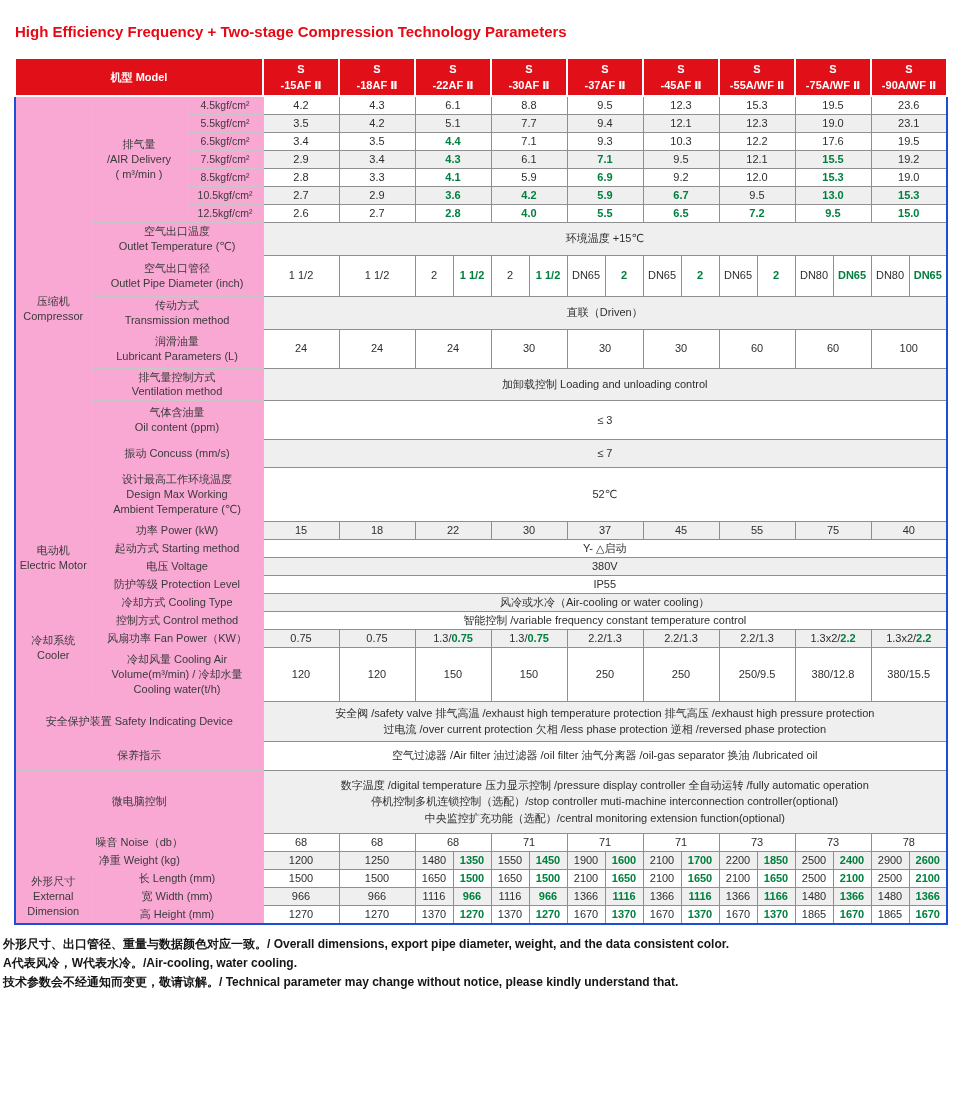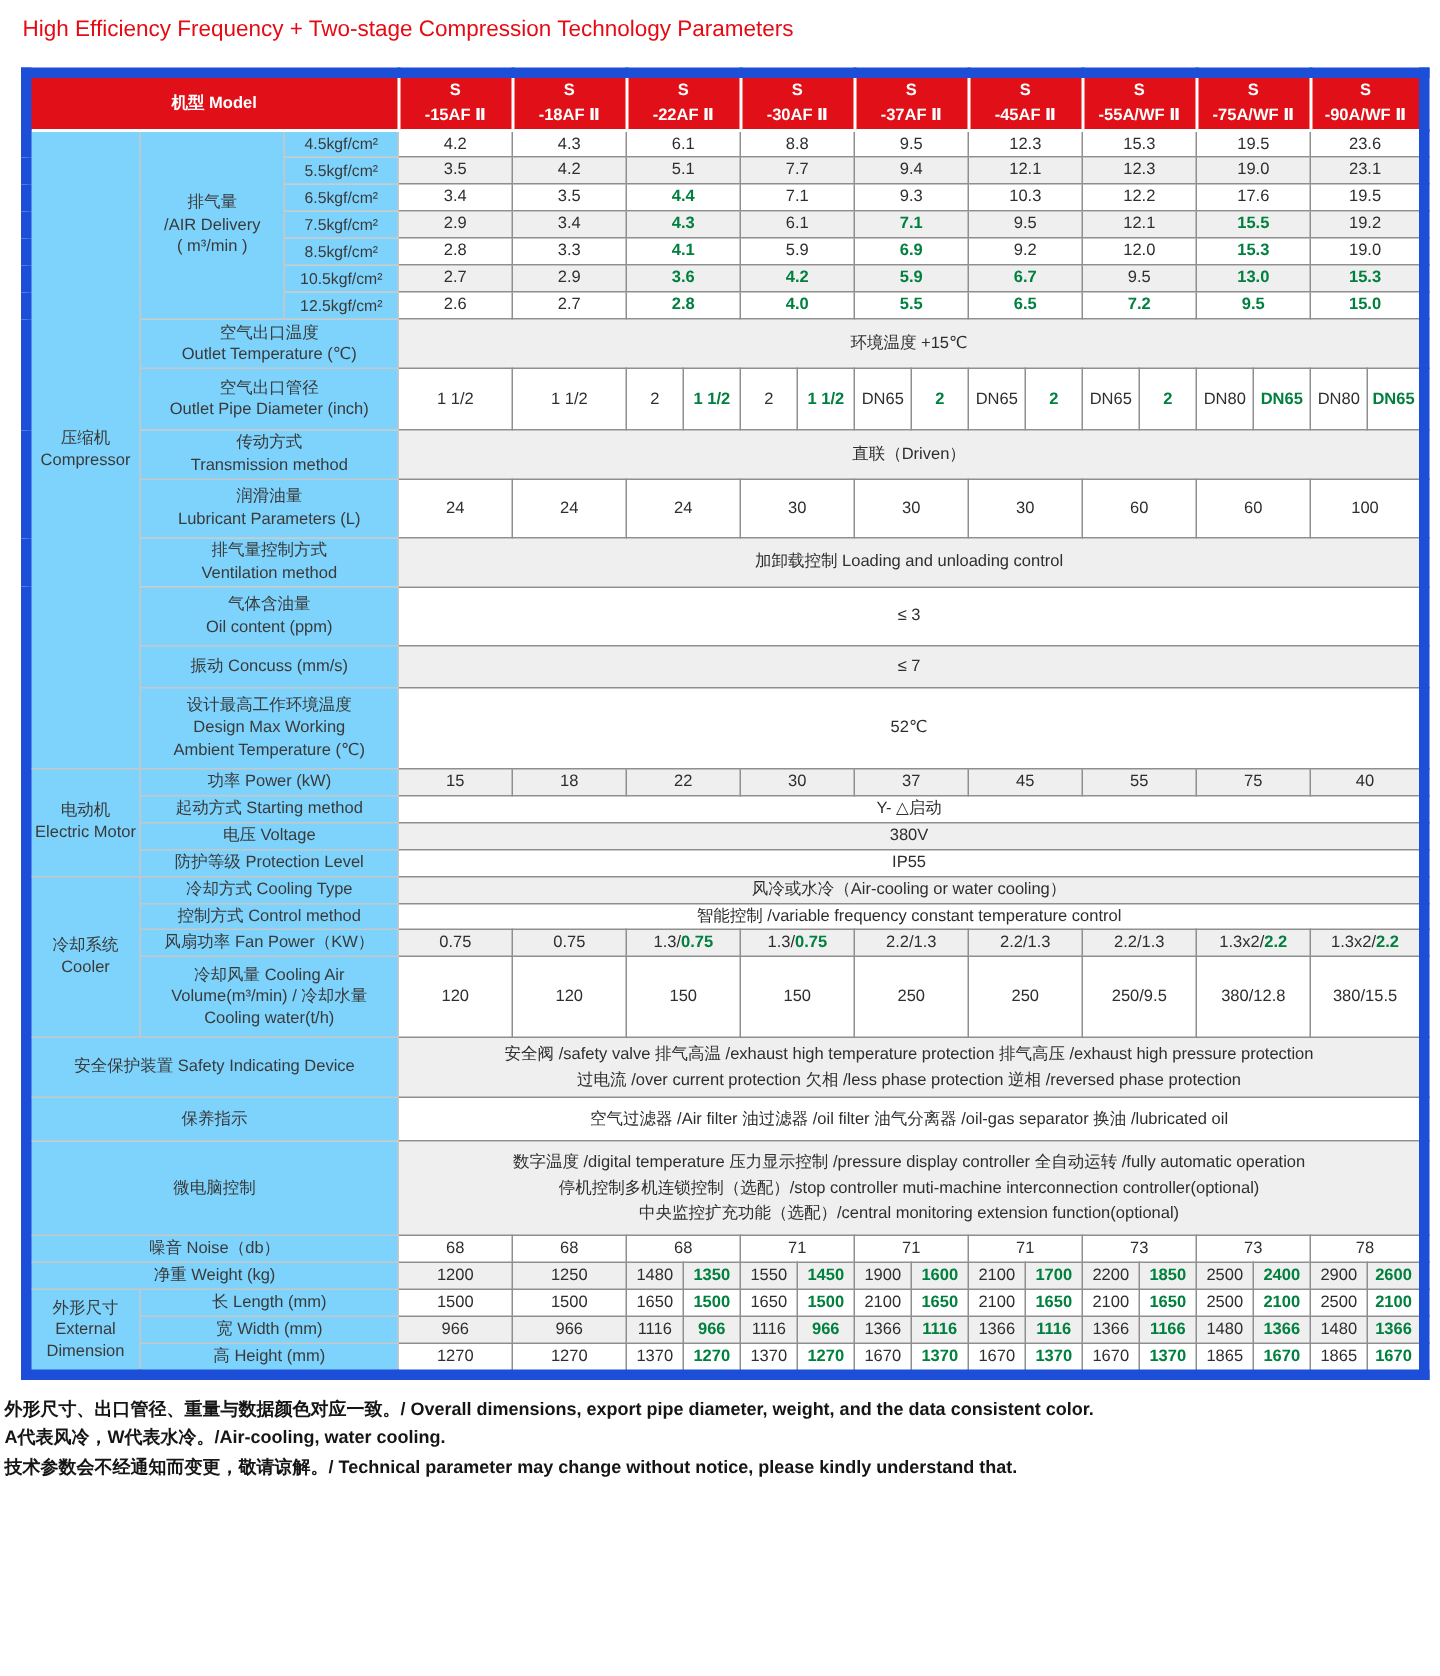--- a/index.html
+++ b/index.html
@@ -1,27 +1,27 @@
 <!DOCTYPE html>
 <html><head>
 <meta charset="utf-8">
 <style>
   *{box-sizing:border-box}
   html,body{margin:0;padding:0}
   body{width:960px;height:1117px;background:#fff;overflow:hidden;
        font-family:"Liberation Sans","DejaVu Sans",sans-serif;}
   .title{margin:8px 0 0 15px;font-size:30px;font-weight:bold;color:#e60a14;letter-spacing:.5px}
   .title .rng{font-size:26px}
-  .subtitle{margin:11px 0 0 15px;font-size:15px;font-weight:normal;color:#e60a14}
+  .subtitle{margin:23px 0 0 15px;font-size:15px;font-weight:bold;color:#e60a14}
   table.spec{border-collapse:collapse;table-layout:fixed;width:932px;margin:17px 0 0 14px;
-             font-size:11px;color:#2e2e2e;border:7px solid #1d4ed8}
+             font-size:11px;color:#2e2e2e;border:2px solid #1d4ed8}
   th{background:#e11018;color:#fff;font-weight:bold;font-size:11px;border:2px solid #fff;
      height:38px;padding:0;line-height:1.5;text-align:center}
   td{border:1px solid #8f8f8f;text-align:center;vertical-align:middle;padding:1px 2px;line-height:1.35}
-  td.grp,td.lab,td.sub{background:#7dd3fc;border-color:#c7c7c7;color:#3a3a3a}
+  td.grp,td.lab,td.sub{background:#f9a8d4;border-color:#c7c7c7;color:#3a3a3a}
   td.sub{font-size:10.5px}
   tr.g td.dat{background:#efefef}
   tr.w td.dat{background:#fff}
   .gn{color:#00803e;font-weight:bold}
   td.dat div{padding:1px 0}
   tr.r-air td{height:18px}
   tr.r-outlet-temp td{height:33px}
   tr.r-outlet-pipe td{height:41px}
   tr.r-transmission td{height:31px}
   tr.r-lubricant td{height:39px}

